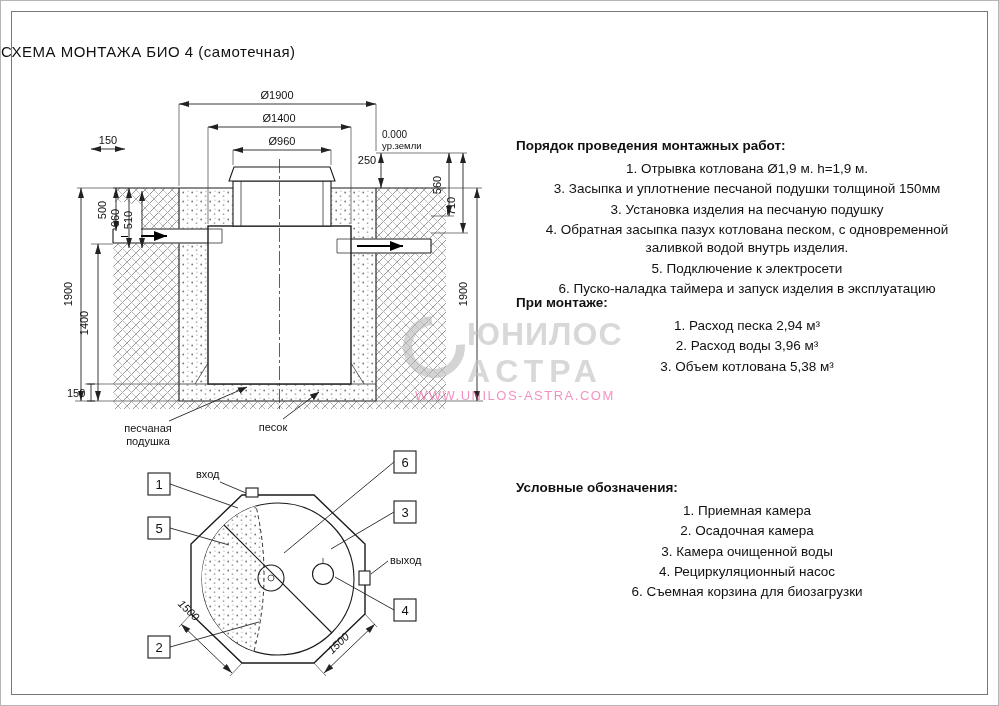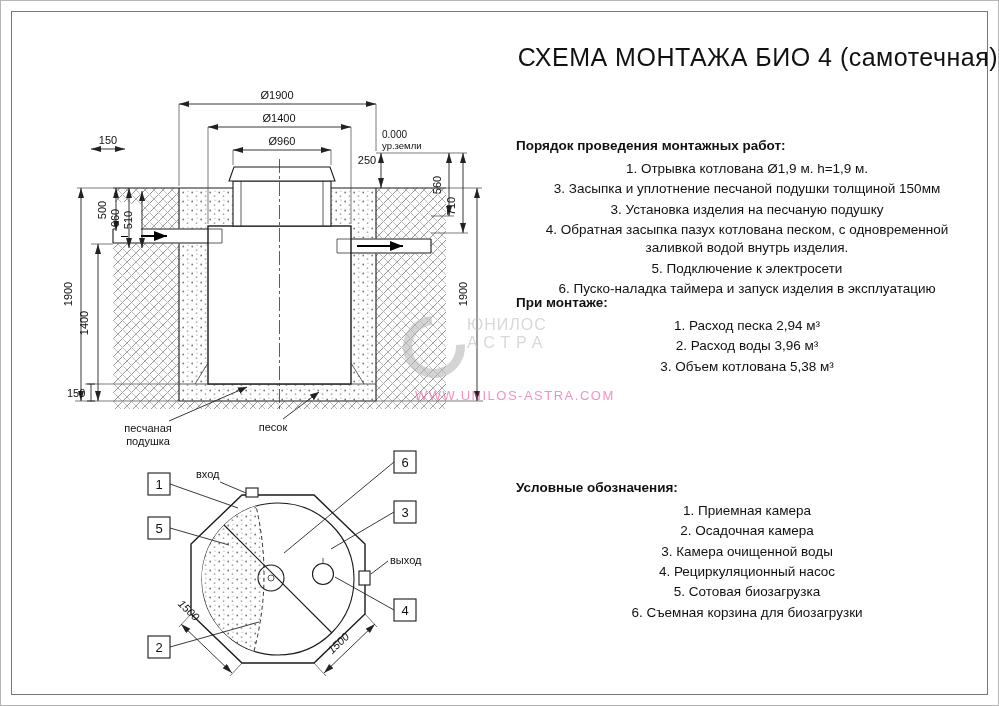--- a/index.html
+++ b/index.html
@@ -1,36 +1,36 @@
 <!DOCTYPE html>
 <html><head>
 <meta charset="utf-8">
 <style>
   html,body{margin:0;padding:0;background:#fff;}
   .page{position:relative;width:999px;height:706px;background:#fff;border:1px solid #b5b5b5;box-sizing:border-box;
         font-family:"Liberation Sans",sans-serif;color:#111;overflow:hidden;}
   .frame{position:absolute;left:10px;top:10px;right:10px;bottom:10px;border:1px solid #777;}
-  .title{position:absolute;top:42px;left:0;right:0;text-align:right;font-size:25px;letter-spacing:.5px;color:#111;}
+  .title{position:absolute;top:42px;left:0;right:0;text-align:left;font-size:15px;letter-spacing:.5px;color:#111;}
   svg{position:absolute;overflow:visible;}
   svg text{font-family:"Liberation Sans",sans-serif;fill:#111;}
   .t11{font-size:11px;} .t10{font-size:10px;} .t9{font-size:9.5px;} .t13{font-size:13px;}
   .it{font-style:italic;}
   .ln{stroke:#1a1a1a;stroke-width:1.4;fill:none;}
   .ln2{stroke:#1a1a1a;stroke-width:1.1;fill:none;}
   .thin{stroke:#333;stroke-width:.8;fill:none;}
   .ext{stroke:#444;stroke-width:.7;fill:none;}
   .dimln{stroke:#222;stroke-width:.9;fill:none;}
   .white{fill:#fff;}
   .sec{position:absolute;left:515px;width:462px;}
   .sec h3{margin:0 0 7px 0;font-size:13.5px;font-weight:bold;}
   .sec .li{font-size:13.5px;line-height:1.36;margin-bottom:2px;text-align:center;}
   .watermark{position:absolute;left:396px;top:303px;width:230px;opacity:.6;pointer-events:none;}
   .wm-logo{position:absolute;left:6px;top:12px;width:44px;height:44px;border:9px solid #b9b9b9;
            border-radius:50%;border-top-color:transparent;transform:rotate(40deg);}
-  .wm-text{position:absolute;left:70px;top:12px;font-size:16px;font-weight:normal;letter-spacing:1px;color:#bfbfbf;line-height:1.15;}
+  .wm-text{position:absolute;left:70px;top:12px;font-size:32px;font-weight:bold;letter-spacing:1px;color:#bfbfbf;line-height:1.15;}
   .wm-astra{letter-spacing:6px;}
   .wm-url{position:absolute;left:18px;top:84px;font-size:13px;letter-spacing:1.5px;color:#ec4899;white-space:nowrap;}
 </style>
 </head>
 <body>
 
 <div class="page">
   <div class="frame"></div>
 
   <div class="title">СХЕМА МОНТАЖА БИО 4 (самотечная)</div>
@@ -200,21 +200,20 @@
     <div class="li">2. Расход воды 3,96 м³</div>
     <div class="li">3. Объем котлована 5,38 м³</div>
   </div>
 
   <div class="sec" style="top:479px">
     <h3>Условные обозначения:</h3>
     <div class="li">1. Приемная камера</div>
     <div class="li">2. Осадочная камера</div>
     <div class="li">3. Камера очищенной воды</div>
     <div class="li">4. Рециркуляционный насос</div>
-    <div class="li">5. Сотовая биозагрузка</div>
     <div class="li">6. Съемная корзина для биозагрузки</div>
   </div>
 
   <div class="watermark">
     <div class="wm-logo"></div>
     <div class="wm-text">
       <div>ЮНИЛОС</div>
       <div class="wm-astra">АСТРА</div>
     </div>
     <div class="wm-url">WWW.UNILOS-ASTRA.COM</div>

